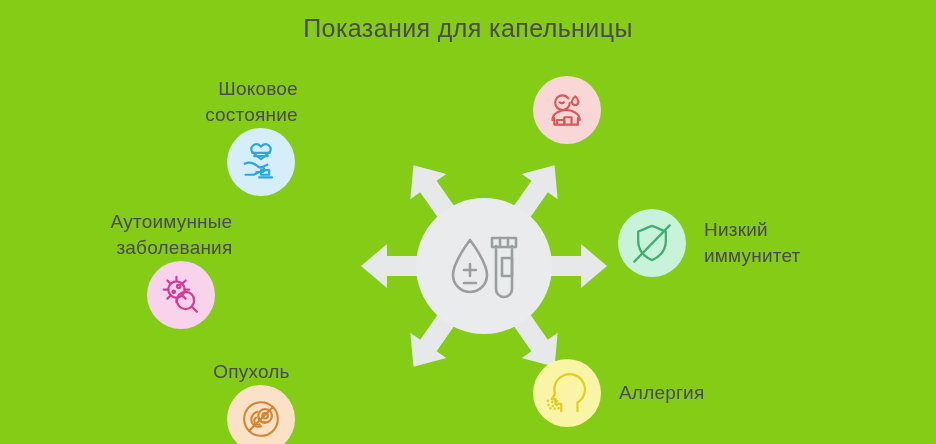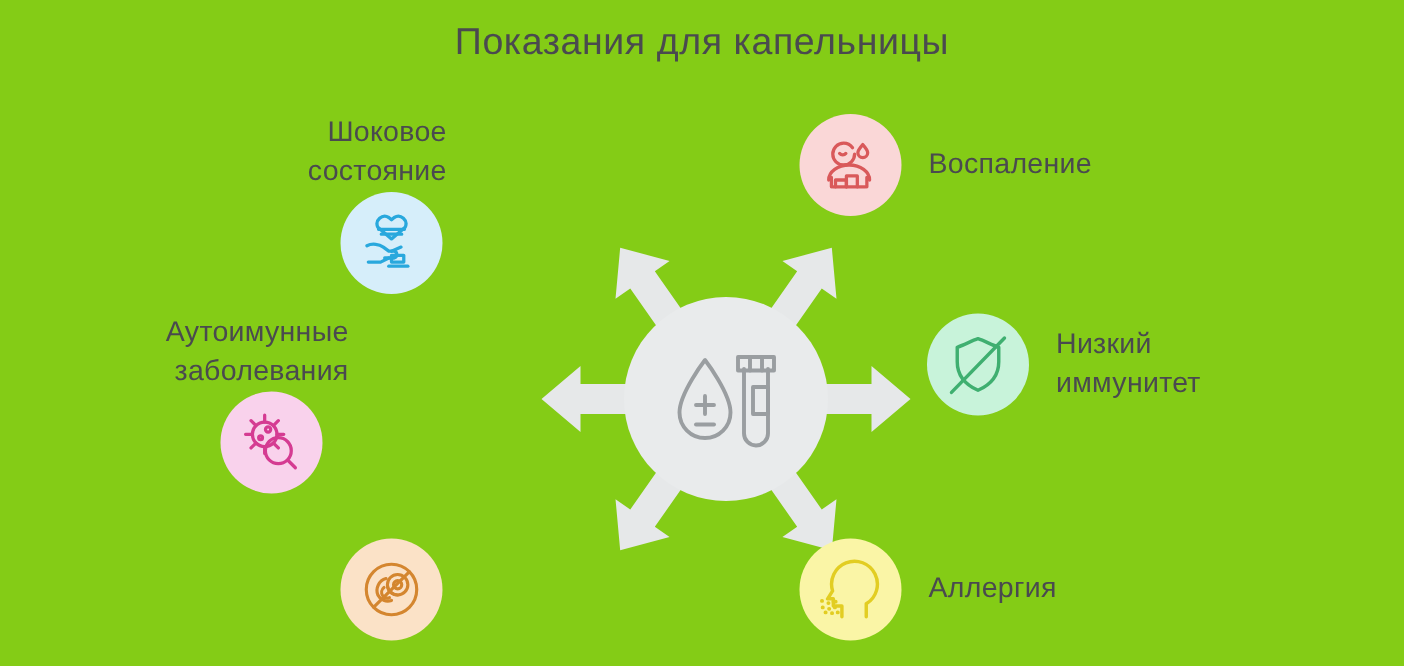--- a/index.html
+++ b/index.html
@@ -203,21 +203,20 @@
           <path d="M14 13.5 a3 3 0 0 0 4.6 0"></path>
           <path d="M31 7 c0 0 -3.6 4 -3.6 6 a3.6 3.6 0 0 0 7.2 0 C34.6 11 31 7 31 7 Z"></path>
           <path d="M6 33 a15 11 0 0 1 30 0"></path>
           <path d="M9 38 h24"></path>
           <path d="M11 38 v-5 h8 v5"></path>
           <path d="M19 38 v-8 h8 v8"></path>
           <path d="M8 31 v7 M34 31 v7"></path>
         </g>
       </svg>
     </span>
-    <span class="label">Воспаление</span>
   </div>
 
   <div class="node left" id="node-autoimmune">
     <span class="label">Аутоимунные
 заболевания</span>
     <span class="badge" style="background:#f9d2ec">
       <svg width="40" height="40" viewBox="0 0 44 44">
         <g fill="none" stroke="#d53b92" stroke-width="2.4" stroke-linecap="round" stroke-linejoin="round">
           <circle cx="17" cy="16" r="9"></circle>
           <path d="M17 7 V2 M17 25 v5 M8 16 H3 M26 16 h5
@@ -238,20 +237,21 @@
           <path d="M22 40 C32 35.5 36.5 28.5 36.5 20 V10 C31 8 26.5 5.5 22 4 C17.5 5.5 13 8 7.5 10 V20 C7.5 28.5 12 35.5 22 40 Z"></path>
           <path d="M3.5 41.5 L40.5 3.5"></path>
         </g>
       </svg>
     </span>
     <span class="label">Низкий
 иммунитет</span>
   </div>
 
   <div class="node left" id="node-tumor">
+    <span class="label">Опухоль</span>
     <span class="badge" style="background:#fbe2c7">
       <svg width="40" height="40" viewBox="0 0 44 44">
         <g fill="none" stroke="#d4862f" stroke-width="2.3" stroke-linecap="round" stroke-linejoin="round">
           <circle cx="22" cy="22" r="18.5"></circle>
           <circle cx="26.5" cy="18.5" r="3"></circle>
           <circle cx="26.5" cy="18.5" r="7.5"></circle>
           <path d="M26.5 26 a7.5 7.5 0 0 1 -7.4 -6"></path>
           <path d="M18 14 a9 9 0 0 0 -6 12 a8 8 0 0 0 10 4"></path>
           <path d="M16.5 20.5 a4.5 4.5 0 0 0 -1 6 a4.5 4.5 0 0 0 5 1.5"></path>
           <path d="M9 35 L35 9"></path>

